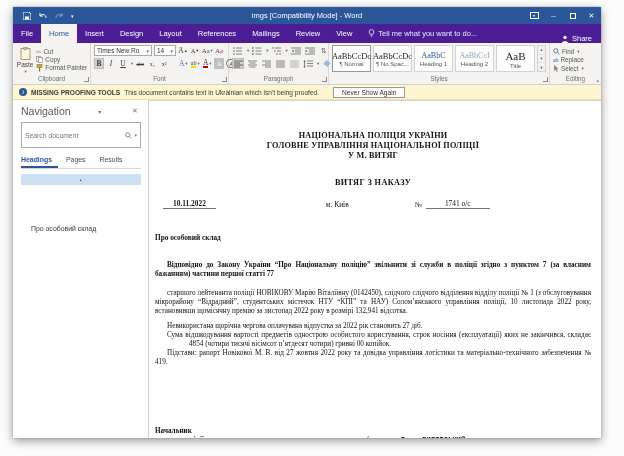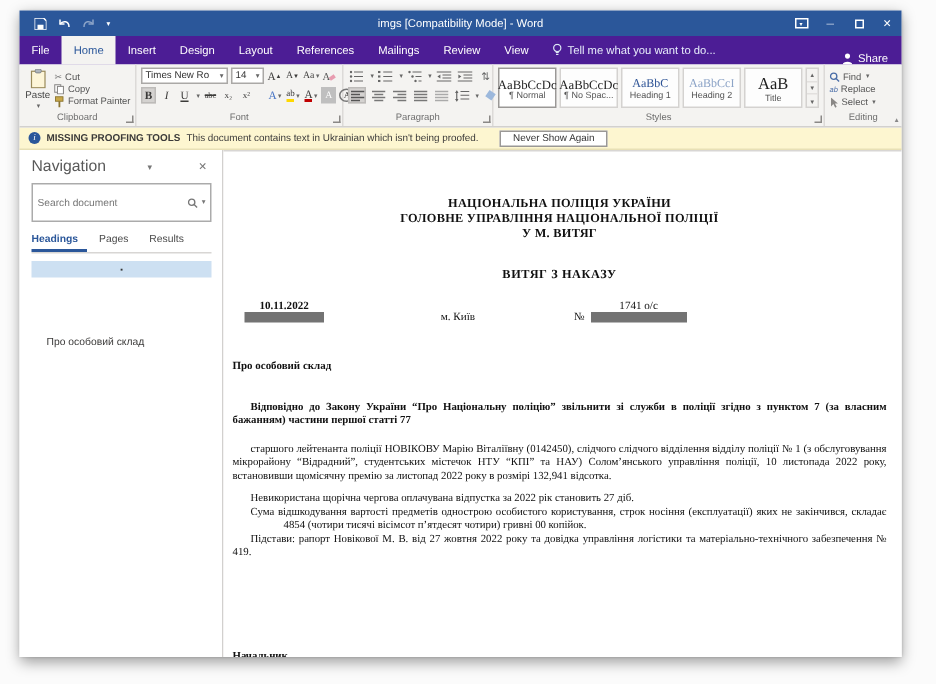--- a/index.html
+++ b/index.html
@@ -106,23 +106,23 @@
   .nav-item { margin-top:40px; font-size:6.9px; color:#3b3a39; padding-left:10px; }
 
   
   .page { flex:1; background:#fff; border-top:1px solid #d8d6d4; overflow:hidden;
     font-family:"Liberation Serif","DejaVu Serif",serif; color:#111;
     padding:30px 10px 0 6px; font-size:7.2px; line-height:9.2px; }
   .c { text-align:center; }
   .org { font-size:8.2px; line-height:10px; font-weight:bold; letter-spacing:.2px; }
   .doctype { margin-top:17px; font-size:8.2px; font-weight:bold; letter-spacing:.4px; }
   .daterow { margin-top:12px; display:flex; align-items:flex-end; font-size:7.4px; }
-  .u { border-bottom:7px solid #737373; }
+  .u { border-bottom:1px solid #737373; }
   .date { margin-left:8px; padding:0 10px 0 10px; font-weight:bold; }
-  .city { margin-left:56px;padding-left:22px; }
+  .city { margin-left:88px;padding-left:22px; }
   .numlbl { margin-left:66px; }
   .numval { margin-left:4px; padding:0 14px; text-align:center; min-width:64px; }
   .subject { margin-top:24px; font-weight:bold; font-size:7.3px; }
   .para { text-align:justify; text-indent:12px; }
   .intro { margin-top:18px; font-weight:bold; }
   .person { margin-top:10px; }
   .body-block { margin-top:5px; }
   .gap-inline { display:inline-block; width:34px; }
   .sign { margin-top:19px; display:flex; align-items:flex-end; font-weight:bold; font-size:7.2px; }
   .sign-titles { width:186px;margin-top:40px; }

